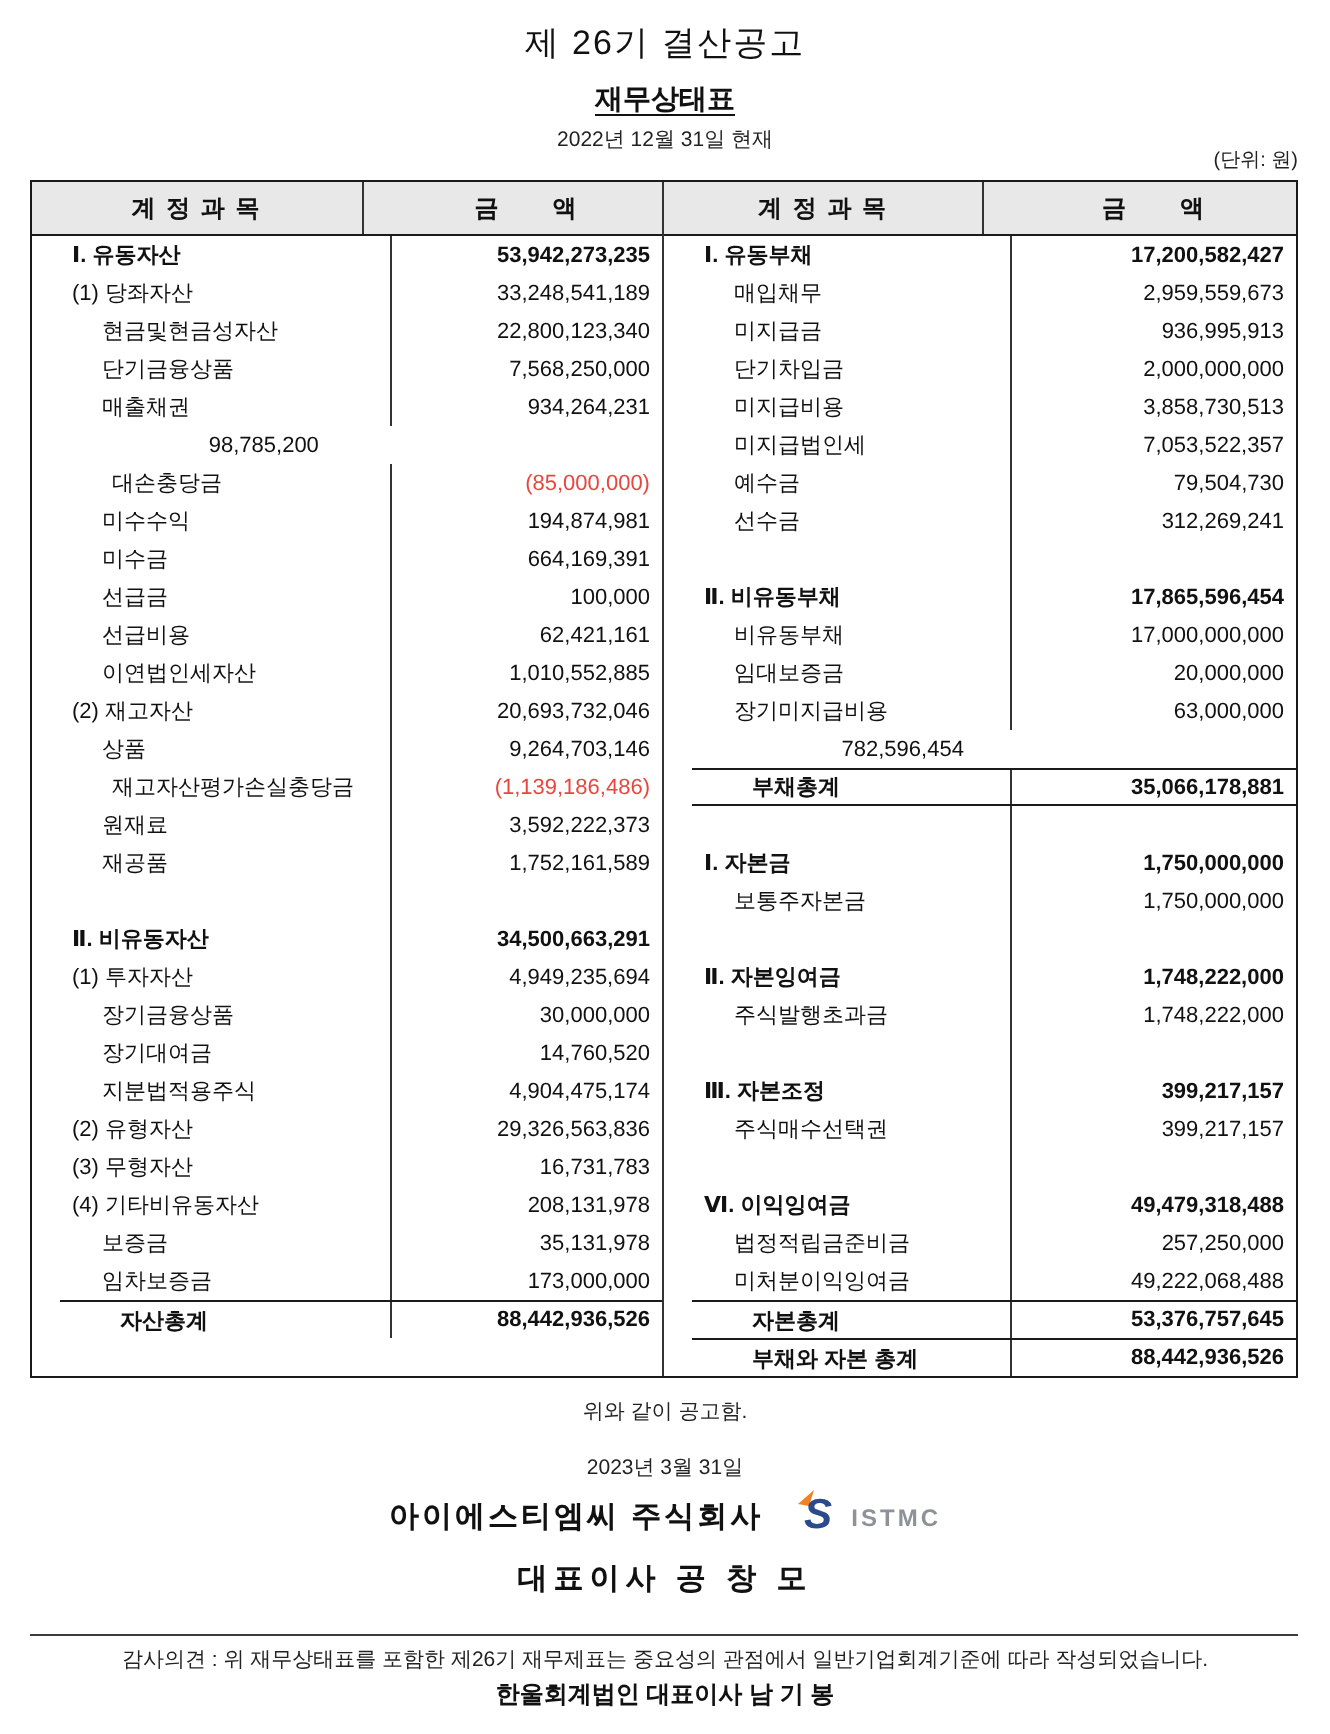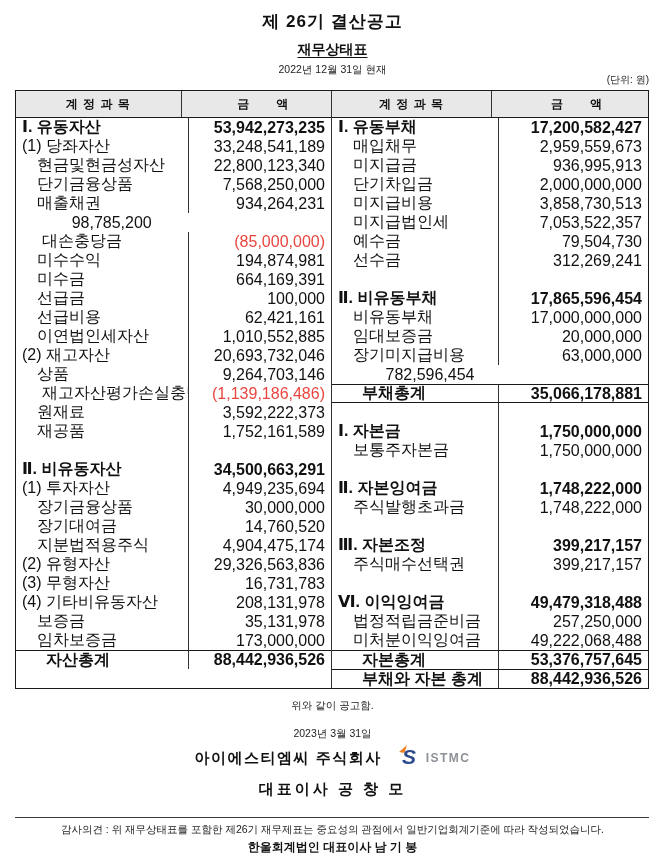--- a/index.html
+++ b/index.html
@@ -2,21 +2,21 @@
 <html><head>
 <meta charset="utf-8">
 <style>
   html,body{margin:0;padding:0;background:#ffffff;}
   .sheet{
     position:relative;width:665px;height:867px;background:#ffffff;
     font-family:"Liberation Sans","DejaVu Sans",sans-serif;color:#111;
     overflow:hidden;
   }
   .centered{position:absolute;left:0;width:100%;text-align:center;}
-  .doc-title{top:10px;font-size:17px;font-weight:bold;letter-spacing:1px;}
+  .doc-title{top:10px;font-size:17px;font-weight:normal;letter-spacing:1px;}
   .doc-subtitle{top:41px;font-size:14px;font-weight:bold;text-decoration:underline;text-underline-offset:3px;}
   .doc-date{top:63px;font-size:10.5px;color:#222;}
   .unit-note{position:absolute;top:73px;right:16px;font-size:10px;color:#222;}
 
   .fin-table{
     position:absolute;left:15px;top:90px;width:634px;
     border:1.6px solid #1a1a1a;display:flex;box-sizing:border-box;background:#fff;
   }
   .half{width:50%;display:flex;flex-direction:column;box-sizing:border-box;}
   .half.left{border-right:1px solid #333;}
@@ -24,21 +24,21 @@
     display:flex;height:27px;background:#e8e8e8;border-bottom:1.6px solid #1a1a1a;
     box-sizing:border-box;font-weight:bold;font-size:12px;gap:14px;
   }
   .th{white-space:pre;box-sizing:border-box;height:100%;display:flex;align-items:center;justify-content:center;letter-spacing:1px;}
   .left .th.name,.left .td.name{width:55%;}
   .left .th.amt,.left .td.amt{width:45%;}
   .right .th.name,.right .td.name{width:53%;}
   .right .th.amt,.right .td.amt{width:47%;}
   .th.name{border-right:1px solid #333;}
 
-  .tr{display:flex;height:19px;box-sizing:border-box;font-size:16px;}
+  .tr{display:flex;height:19px;box-sizing:border-box;font-size:11px;margin-left:14px;}
   .td{height:100%;display:flex;align-items:center;box-sizing:border-box;overflow:hidden;white-space:nowrap;}
   .td.name{border-right:1px solid #333;padding-left:6px;}
   .td.amt{justify-content:flex-end;padding-right:6px;}
   .tr.section{font-weight:bold;}
   .tr.item .td.name{padding-left:21px;}
   .tr.item2 .td.name{padding-left:26px;}
   .tr.total{font-weight:bold;border-top:1.4px solid #1a1a1a;}
   .tr.total .td.name{padding-left:30px;}
   .tr.bb{border-bottom:1.4px solid #1a1a1a;text-align:center;}
   .amt.neg{color:#e9463f;}

